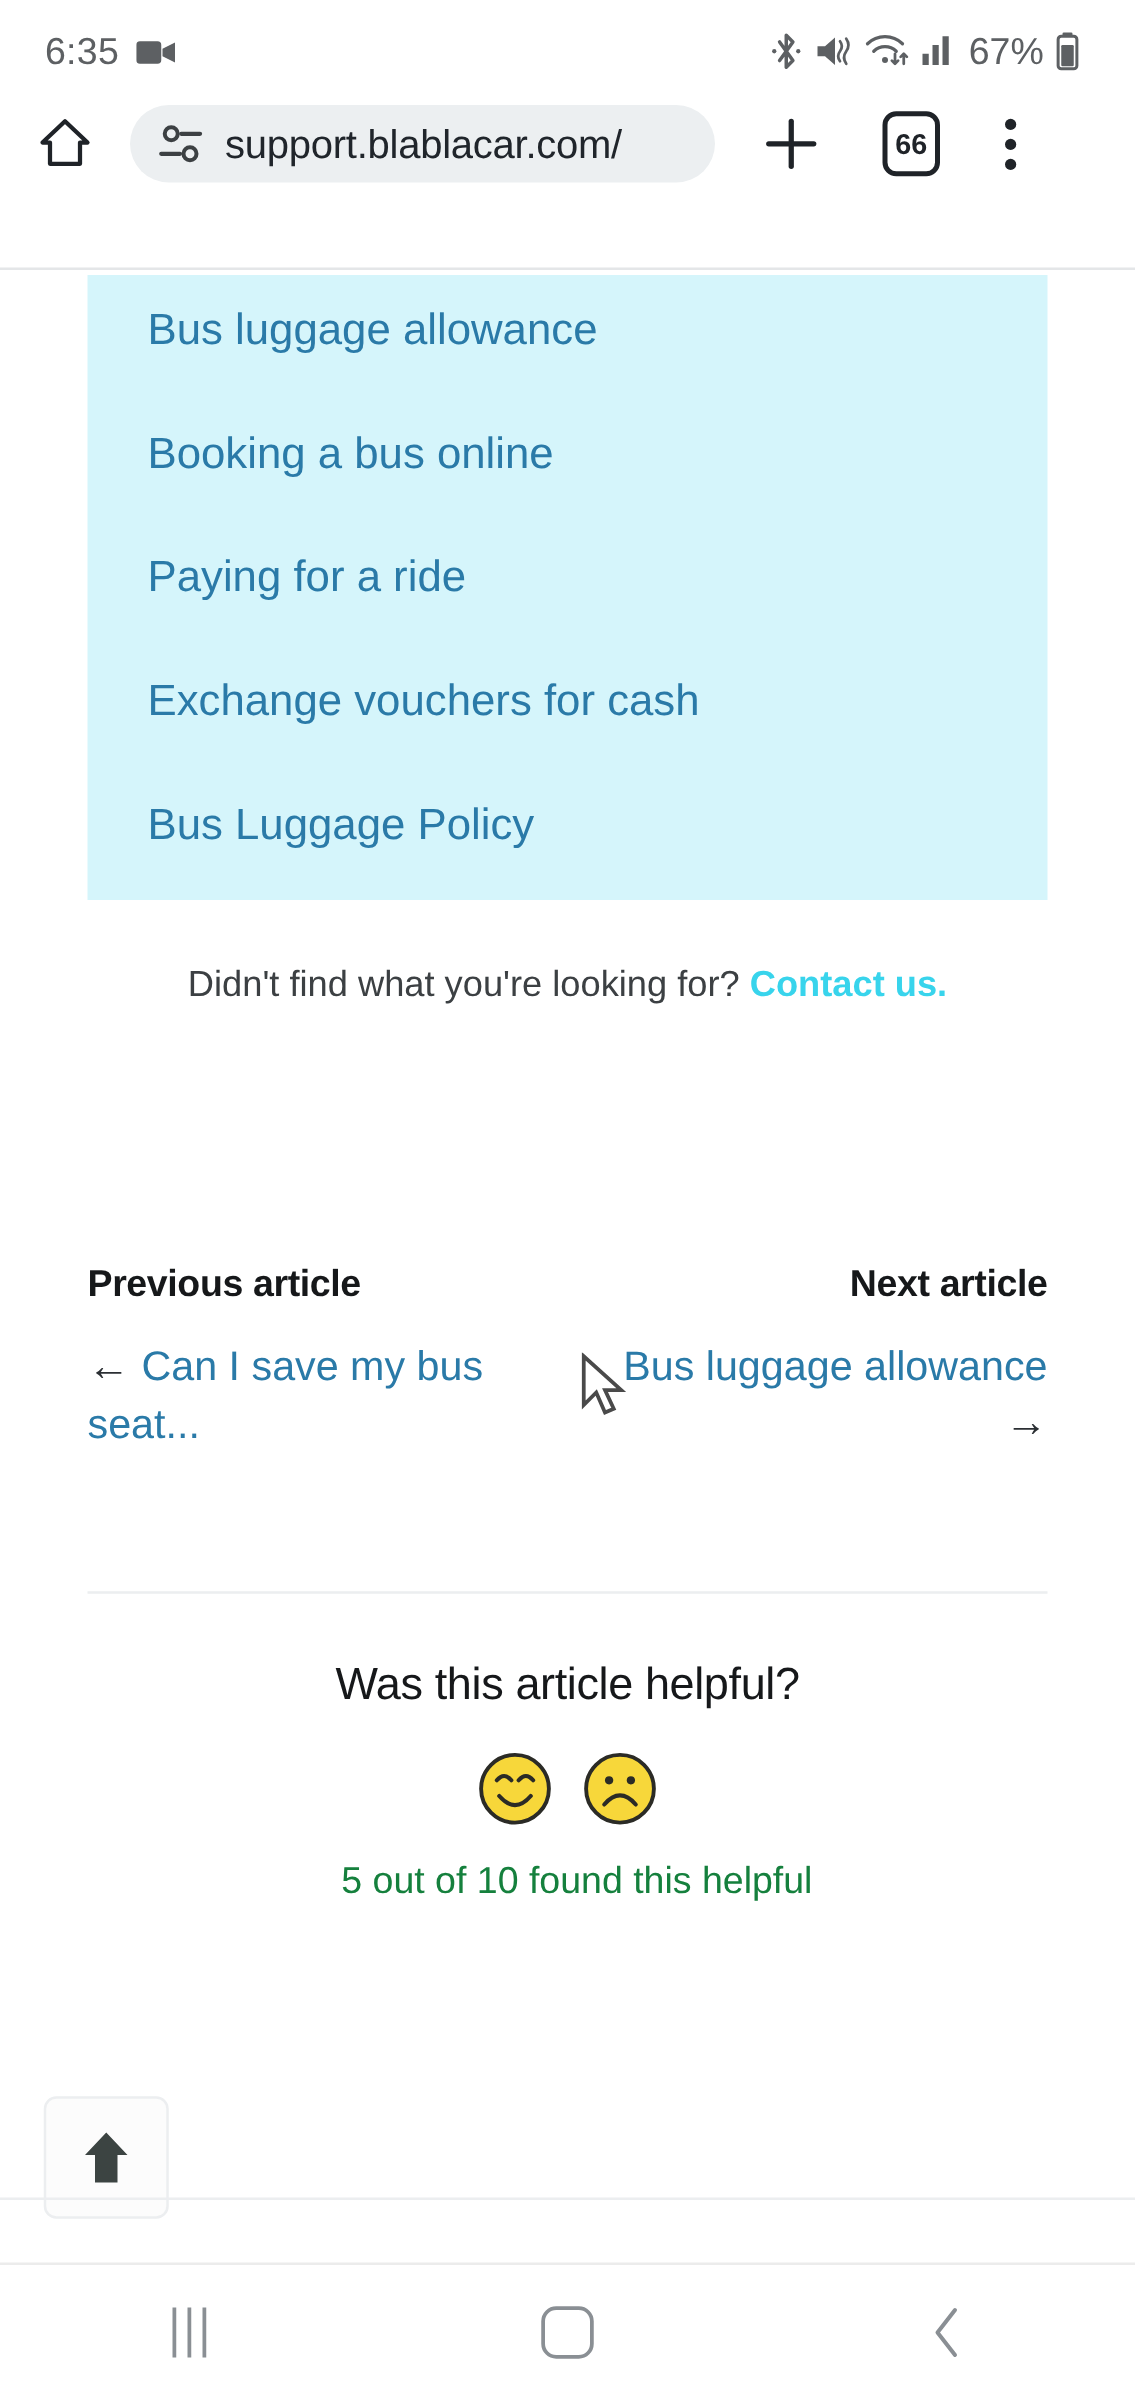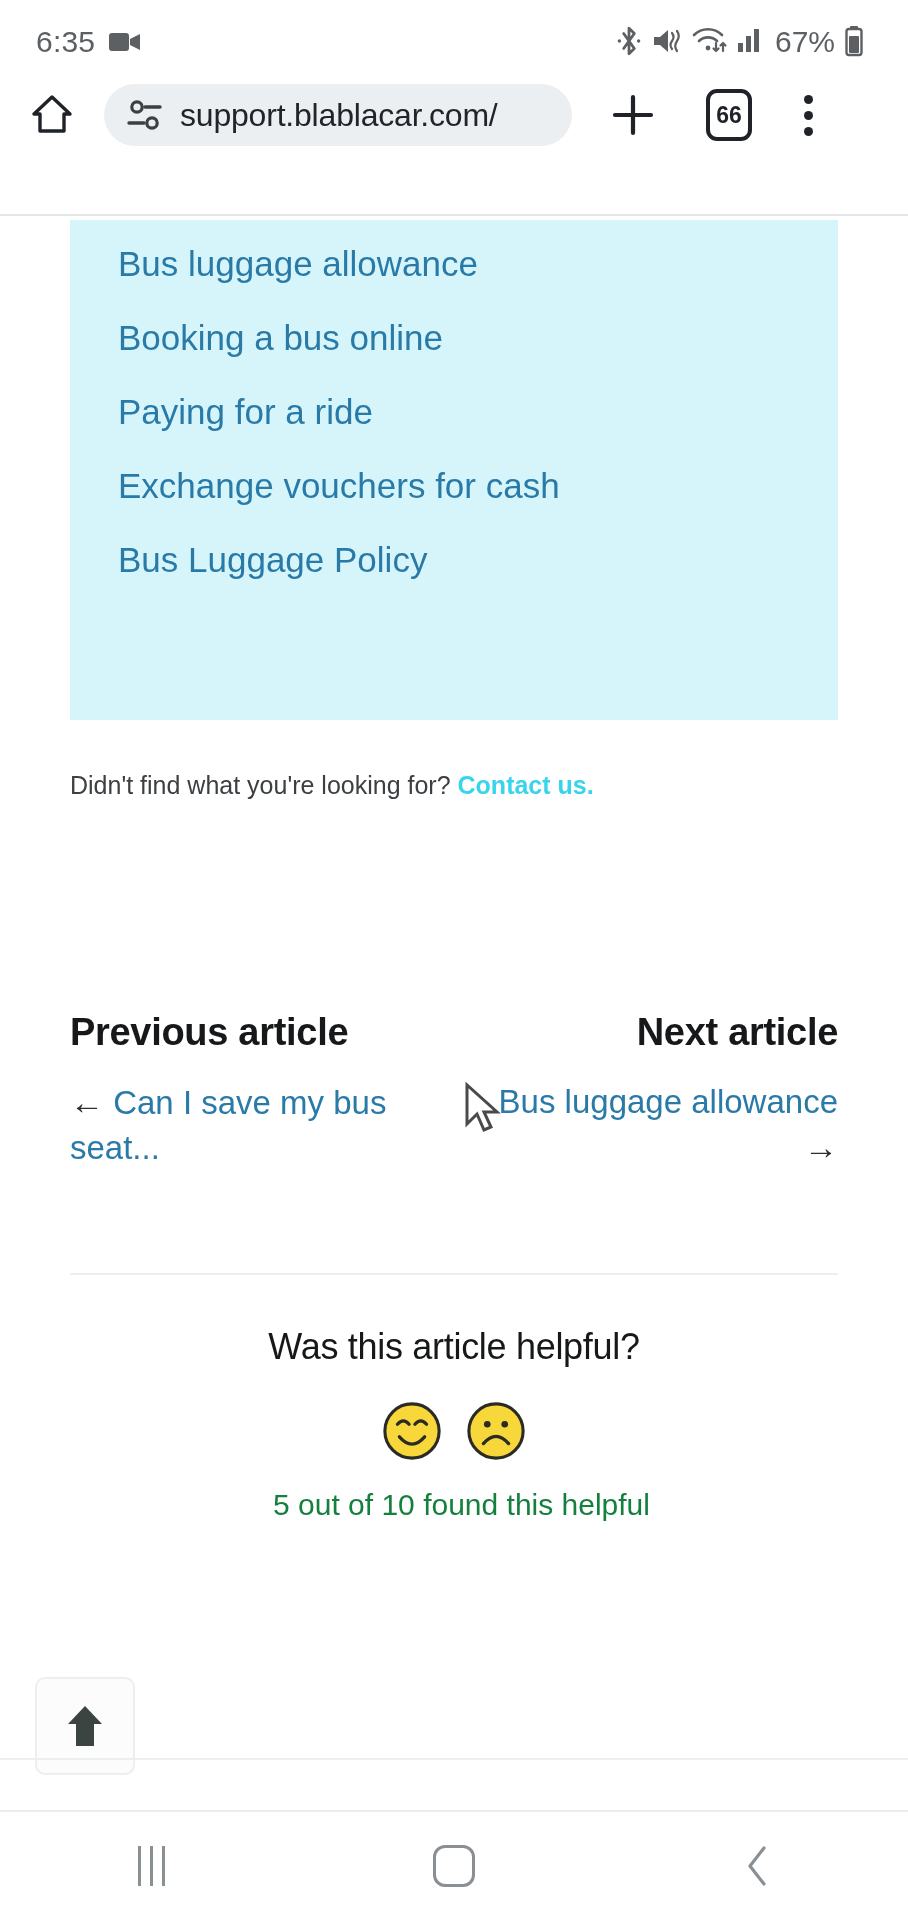--- a/index.html
+++ b/index.html
@@ -61,35 +61,35 @@
   .bluebox{
     position:absolute; left:70px; top:4px; width:768px; height:500px;
     background:#d5f5fb;
     padding-top:10px;
   }
   .bluelink{
     display:block; color:#2a7aa8; font-size:35px; line-height:1;
     padding:0 0 0 48px; margin-top:0; text-decoration:none;
   }
   .bluelink.l1{ margin-top:16px; }
-  .bluelink + .bluelink{ margin-top:39px; }
+  .bluelink + .bluelink{ margin-top:64px; }
 
   .didnt-wrap{
     position:absolute; left:70px; top:550px; width:768px;
-    text-align:left; font-size:25px; line-height:1.52; color:#3c4043;
+    text-align:center; font-size:29px; line-height:1.52; color:#3c4043;
   }
   .contact-link{ color:#38d4ec; font-weight:700; text-decoration:none; }
 
   .nav-articles{
     position:absolute; left:70px; top:795px; width:768px;
     display:flex; justify-content:space-between;
   }
   .na-col{ width:360px; }
   .na-col.right{ text-align:right; }
-  .na-head{ font-size:38px; font-weight:700; color:#16181a; letter-spacing:-.3px; }
+  .na-head{ font-size:30px; font-weight:700; color:#16181a; letter-spacing:-.3px; }
   .na-link{
     display:block; margin-top:26px; font-size:33px; line-height:1.35;
     color:#2a7aa8; text-decoration:none;
   }
   .arr{ color:#2b2f33; font-size:34px; }
 
   .hr{
     position:absolute; left:70px; top:1057px; width:768px; height:2px; background:#eceef0;
   }
 

